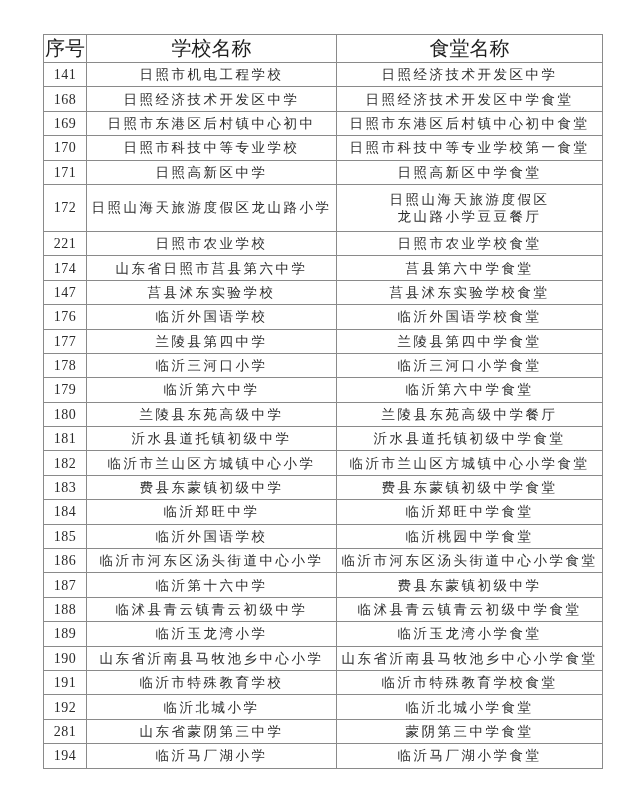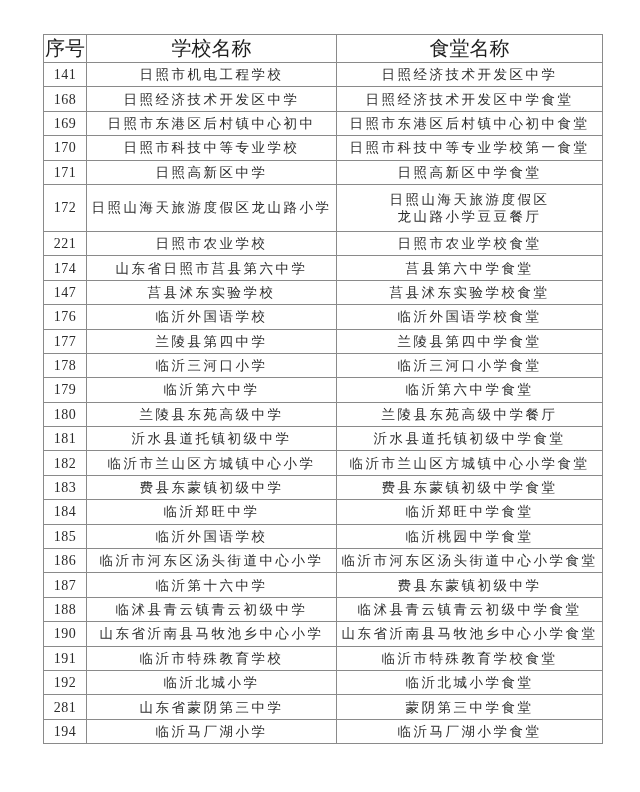--- a/index.html
+++ b/index.html
@@ -142,20 +142,25 @@
         <td class="num">187</td>
         <td>临沂第十六中学</td>
         <td>费县东蒙镇初级中学</td>
       </tr>
       <tr>
         <td class="num">188</td>
         <td>临沭县青云镇青云初级中学</td>
         <td>临沭县青云镇青云初级中学食堂</td>
       </tr>
       <tr>
+        <td class="num">189</td>
+        <td>临沂玉龙湾小学</td>
+        <td>临沂玉龙湾小学食堂</td>
+      </tr>
+      <tr>
         <td class="num">190</td>
         <td>山东省沂南县马牧池乡中心小学</td>
         <td>山东省沂南县马牧池乡中心小学食堂</td>
       </tr>
       <tr>
         <td class="num">191</td>
         <td>临沂市特殊教育学校</td>
         <td>临沂市特殊教育学校食堂</td>
       </tr>
       <tr>

